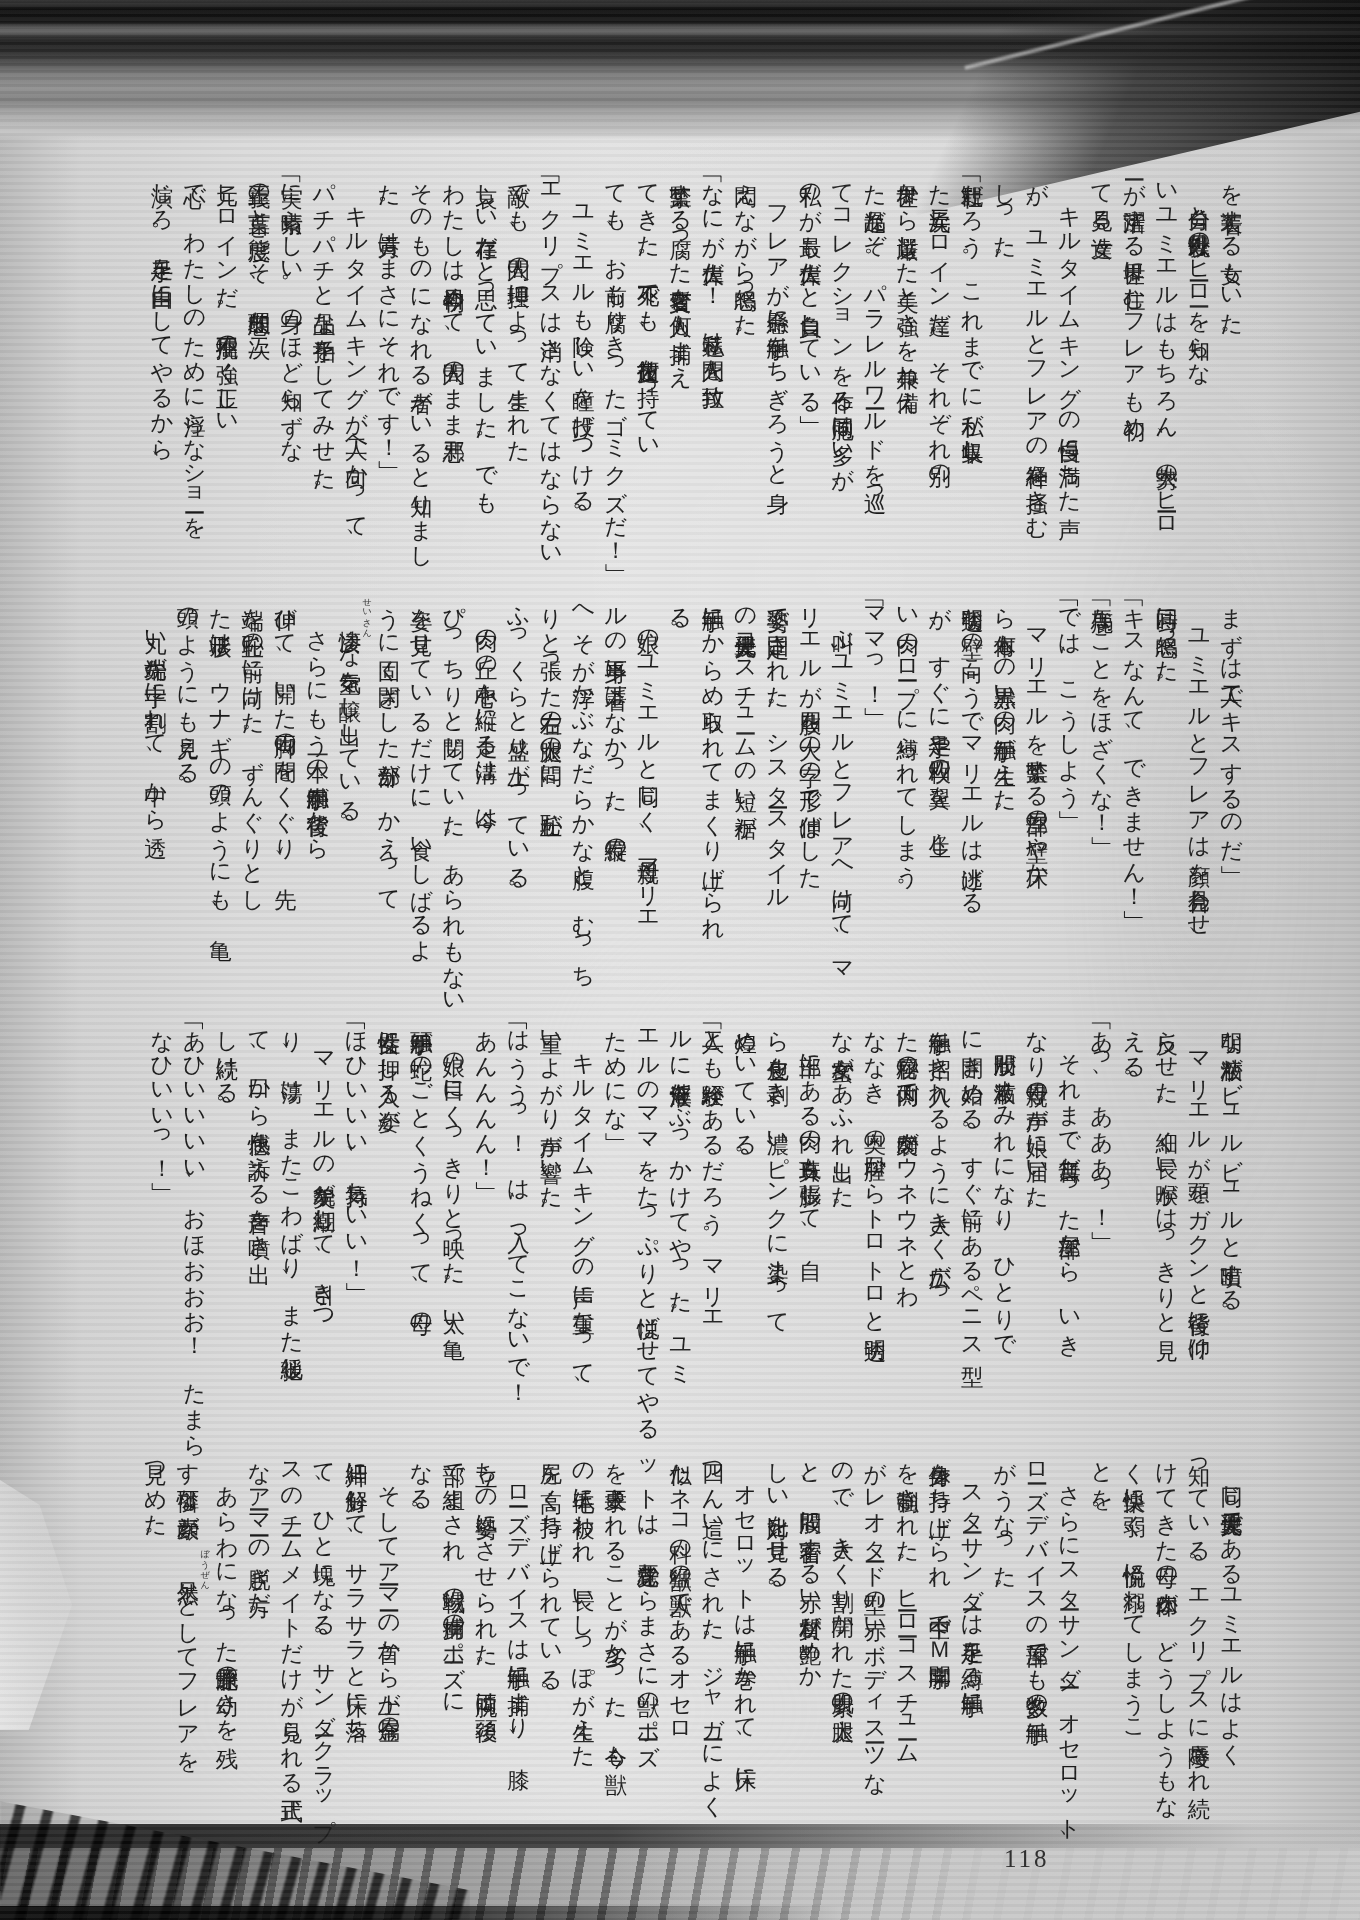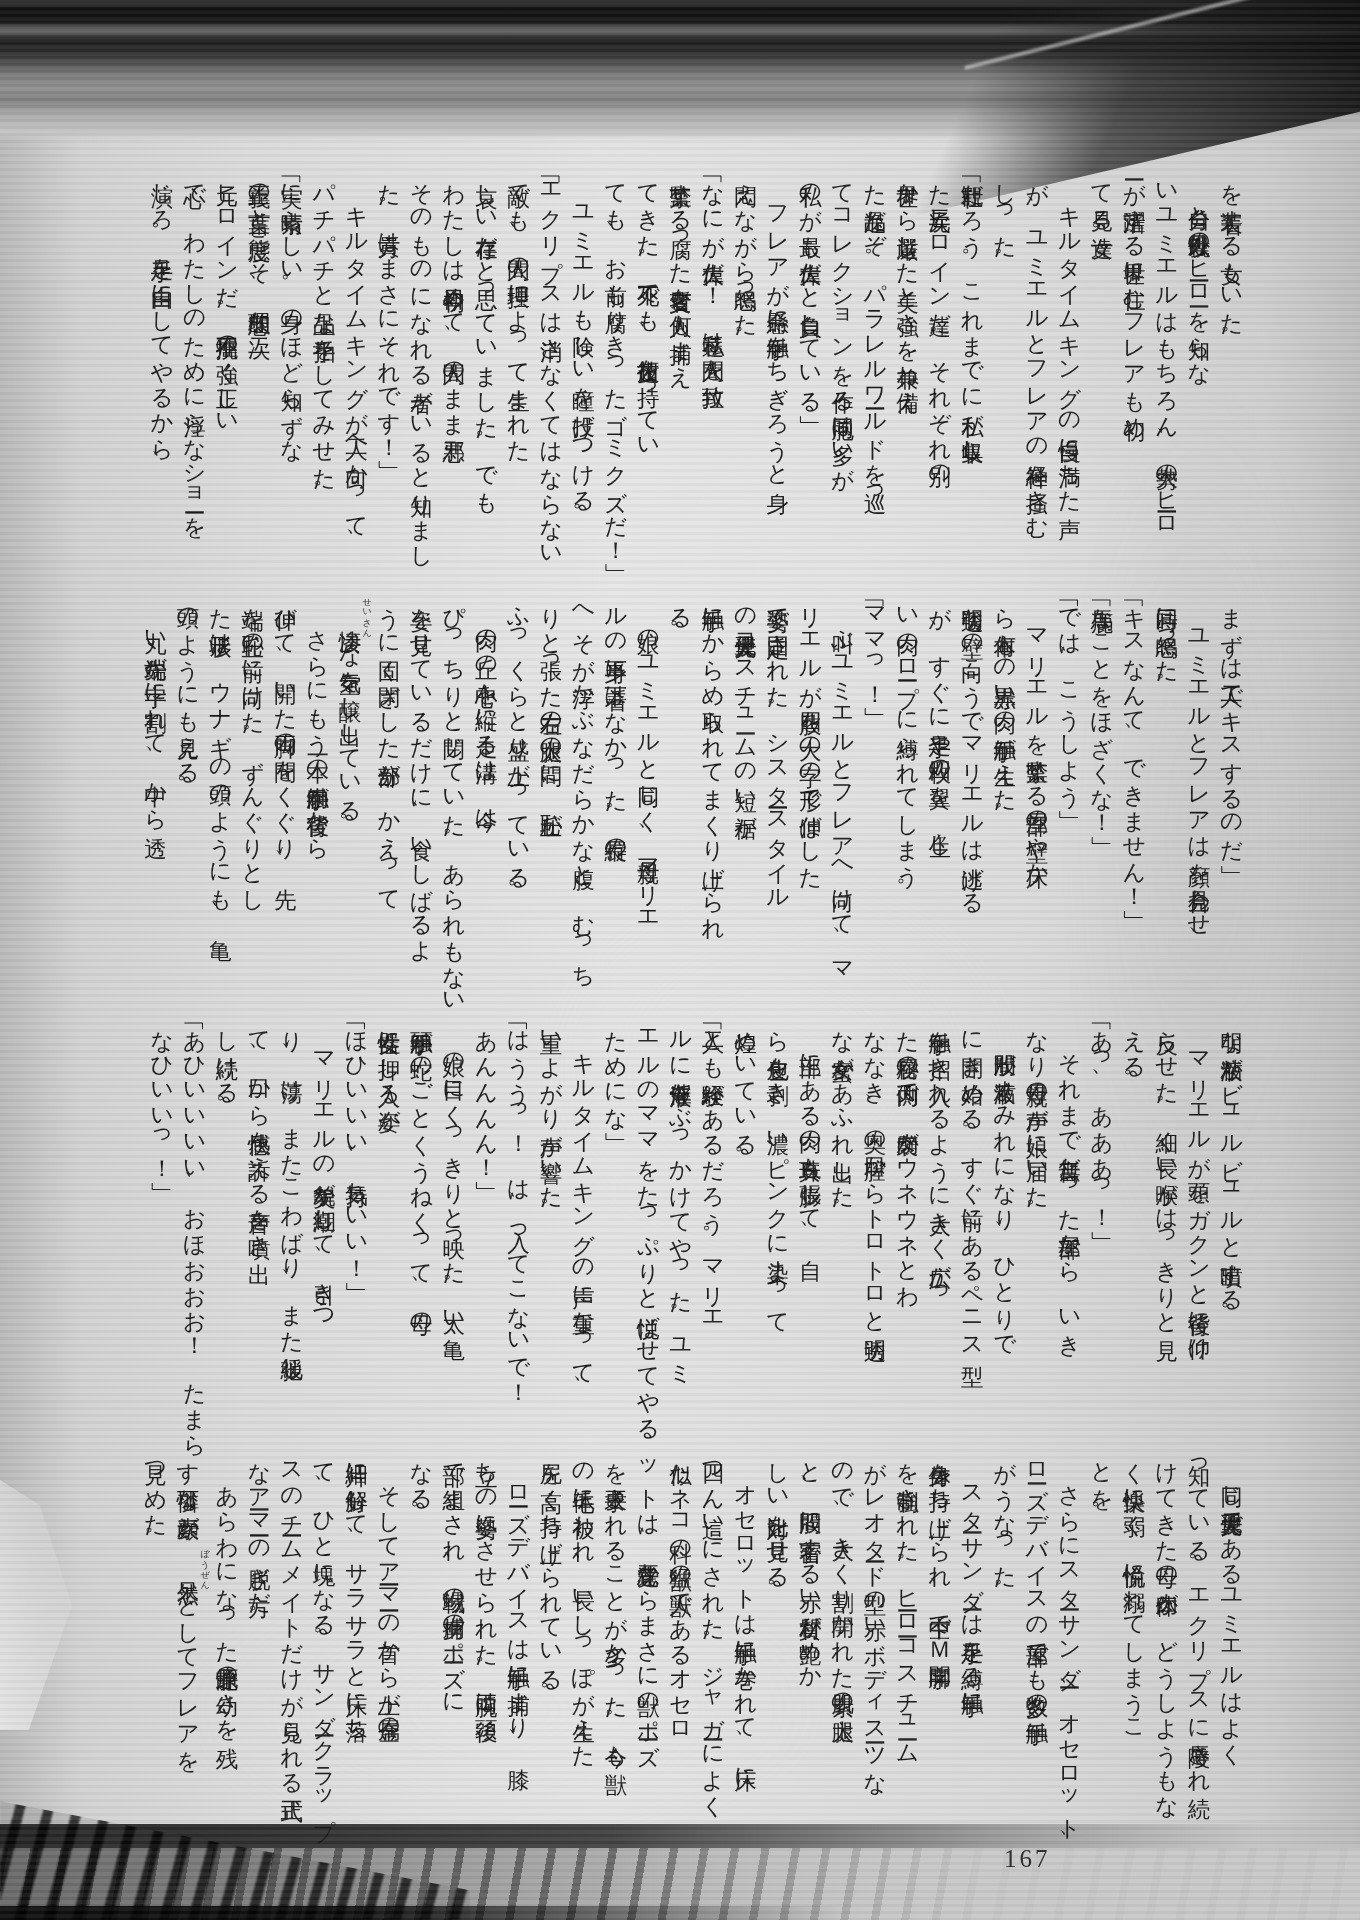--- a/index.html
+++ b/index.html
@@ -239,15 +239,15 @@
       <div class="tcol">　あらわになった北原静子の幼さを残</div>
       <div class="tcol">す可憐な素顔が、<ruby>呆然<rt>ぼうぜん</rt></ruby>としてフレアを</div>
       <div class="tcol">見つめた。</div>
     </div>
 
   <div class="bottom-strip"></div>
   <div class="bottom-area"></div>
   <div class="bottom-left-corner"></div>
   <div class="bottom-edge"></div>
 
-  <div class="page-number">167</div>
+  <div class="page-number">118</div>
   <div class="stripes"></div>
 </div>
 
 </body></html>

